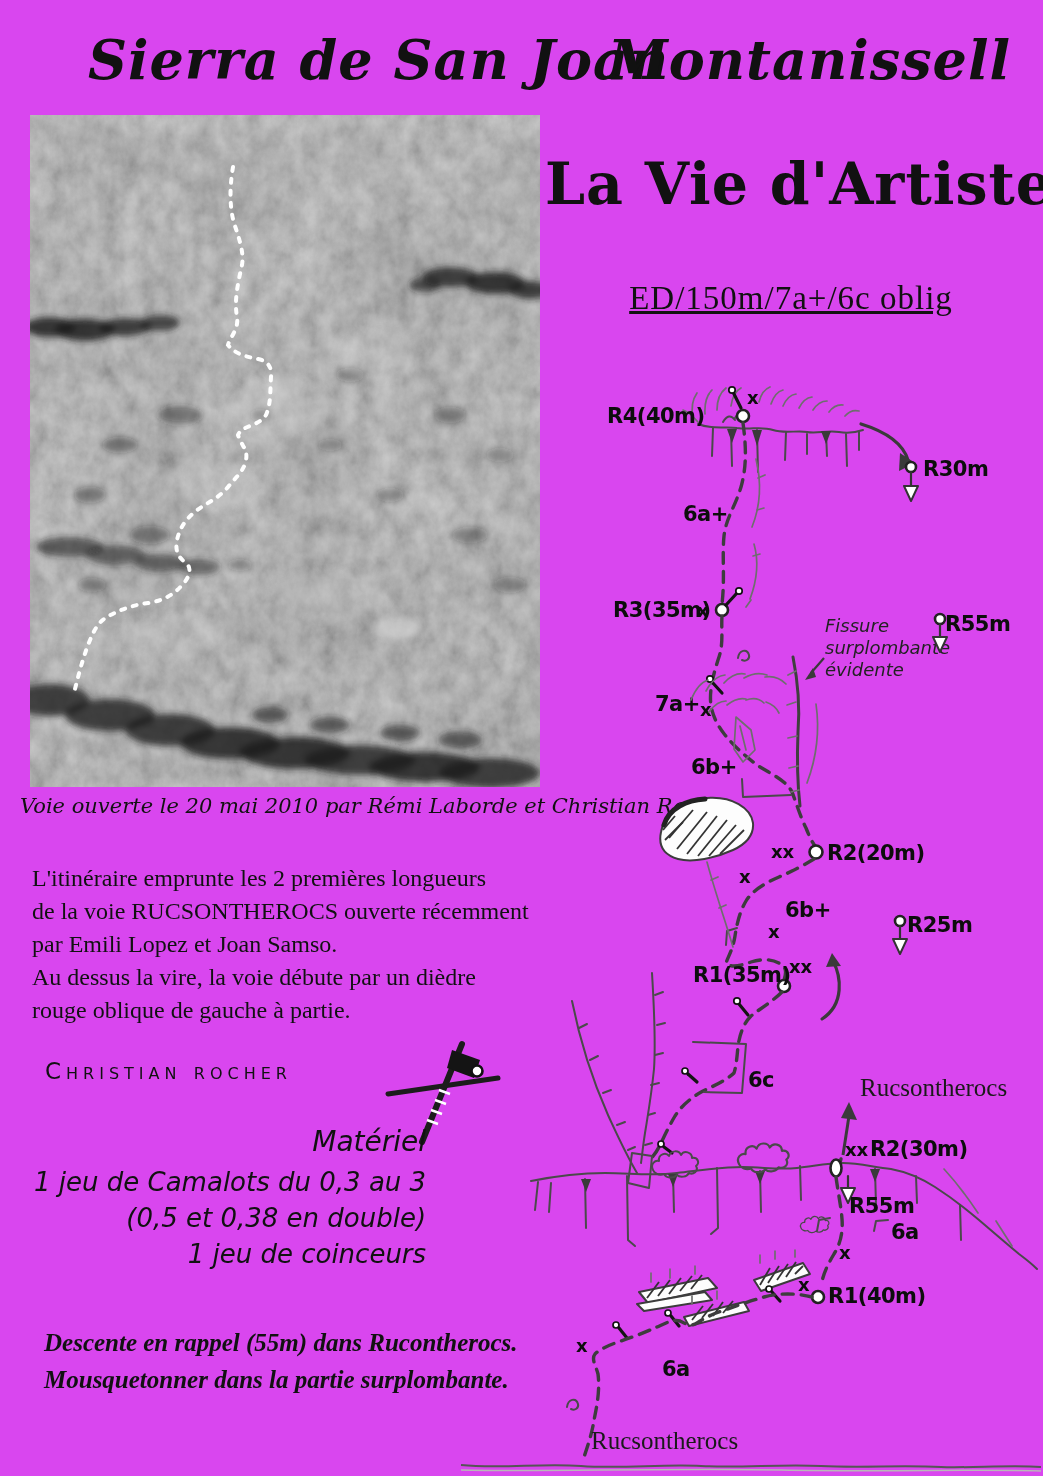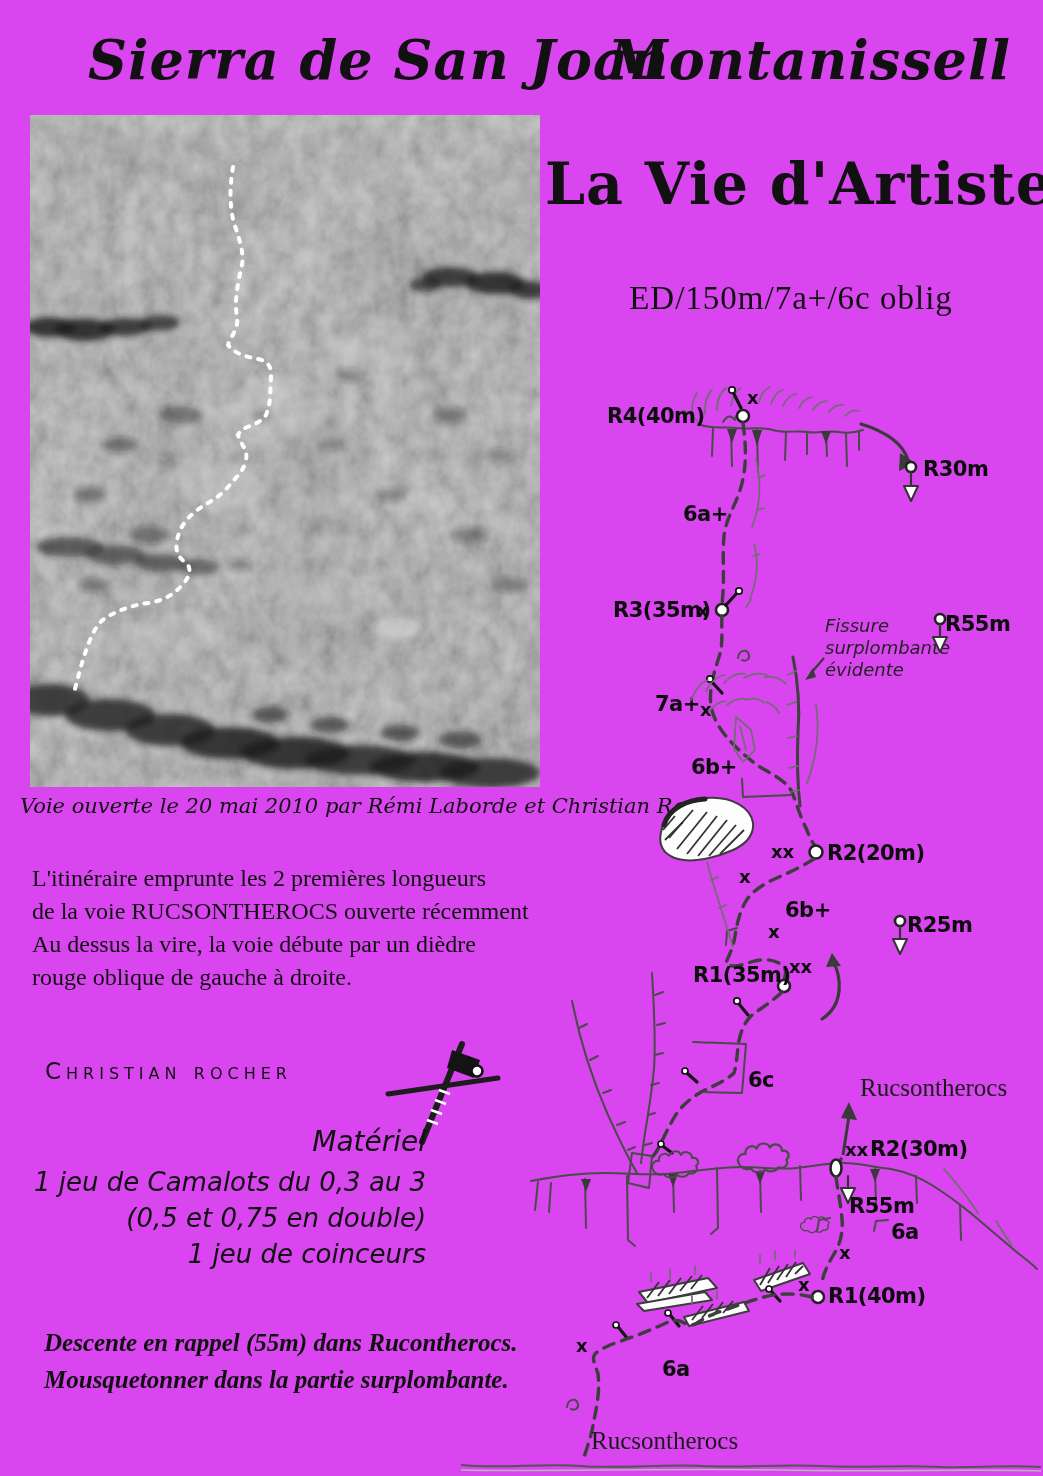--- a/index.html
+++ b/index.html
@@ -7,21 +7,21 @@
         font-family:"DejaVu Sans",sans-serif;color:#111;}
   .abs{position:absolute;}
   
   .title{font-family:"DejaVu Serif",serif;font-style:italic;font-weight:bold;font-size:54px;
          letter-spacing:1px;white-space:nowrap;}
   .title-left{left:88px;top:28px;}
   .title-right{left:608px;top:28px;}
   .route-name{left:545px;top:150px;width:492px;text-align:center;font-family:"DejaVu Serif",serif;
               font-weight:bold;font-size:57px;letter-spacing:1px;white-space:nowrap;}
   .route-grade{left:545px;top:280px;width:492px;text-align:center;font-family:"Liberation Serif",serif;
-               font-size:33px;letter-spacing:1px;white-space:nowrap;}
+               font-size:33px;letter-spacing:1px;white-space:nowrap;text-decoration:underline;}
   
   .photo-wrap{left:30px;top:115px;width:510px;height:672px;}
   .photo-caption{left:20px;top:794px;width:548px;font-family:"DejaVu Serif",serif;font-style:italic;
                  font-size:21px;white-space:nowrap;}
   
   .description{left:32px;top:862px;font-family:"Liberation Serif",serif;
                font-size:24px;line-height:33px;}
   .rock-quality{left:45px;top:1058px;font-family:"DejaVu Sans",sans-serif;font-variant:small-caps;
                 font-size:23px;letter-spacing:5px;}
   .no-piton{left:382px;top:1040px;}
@@ -144,22 +144,23 @@
     </svg>
   </div>
   <div class="abs photo-caption">Voie ouverte le 20 mai 2010 par Rémi Laborde et Christian Ravier</div>
 
   <div class="abs route-name">La Vie d'Artiste</div>
   <div class="abs route-grade">ED/150m/7a+/6c oblig</div>
 
   <div class="abs description">
     <div>L'itinéraire emprunte les 2 premières longueurs</div>
     <div>de la voie RUCSONTHEROCS ouverte récemment</div>
+    <div>par Emili Lopez et Joan Samso.</div>
     <div>Au dessus la vire, la voie débute par un dièdre</div>
-    <div>rouge oblique de gauche à droite.</div>
+    <div>rouge oblique de gauche à partie.</div>
   </div>
 
   <div class="abs rock-quality">Christian rocher</div>
 
   <div class="abs no-piton">
     <svg width="125" height="108" viewBox="0 0 125 108">
       <path d="M6,54 L116,38" stroke="#1c1c1c" stroke-width="5" stroke-linecap="round" fill="none"></path>
       <path d="M80,4 L40,102" stroke="#1c1c1c" stroke-width="6" stroke-linecap="round" fill="none"></path>
       <polygon points="70,10 98,20 92,38 65,28" fill="#141414"></polygon>
       <circle cx="95" cy="31" r="5.5" fill="#fff" stroke="#111" stroke-width="2.6"></circle>
@@ -168,21 +169,21 @@
           <path d="M53,60 L64,64"></path>
           <path d="M49,70 L60,74"></path>
           <path d="M45,80 L56,84"></path>
       </g>
     </svg>
   </div>
 
   <div class="abs material">
     <div class="material-heading">Matériel</div>
     <div>1 jeu de Camalots du 0,3 au 3</div>
-    <div>(0,5 et 0,75 en double)</div>
+    <div>(0,5 et 0,38 en double)</div>
     <div>1 jeu de coinceurs</div>
   </div>
 
   <div class="abs descent">
     <div>Descente en rappel (55m) dans Rucontherocs.</div>
     <div>Mousquetonner dans la partie surplombante.</div>
   </div>
 
   <svg class="abs" style="left:455px;top:360px;" width="588" height="1116" viewBox="0 0 588 1116">
 

